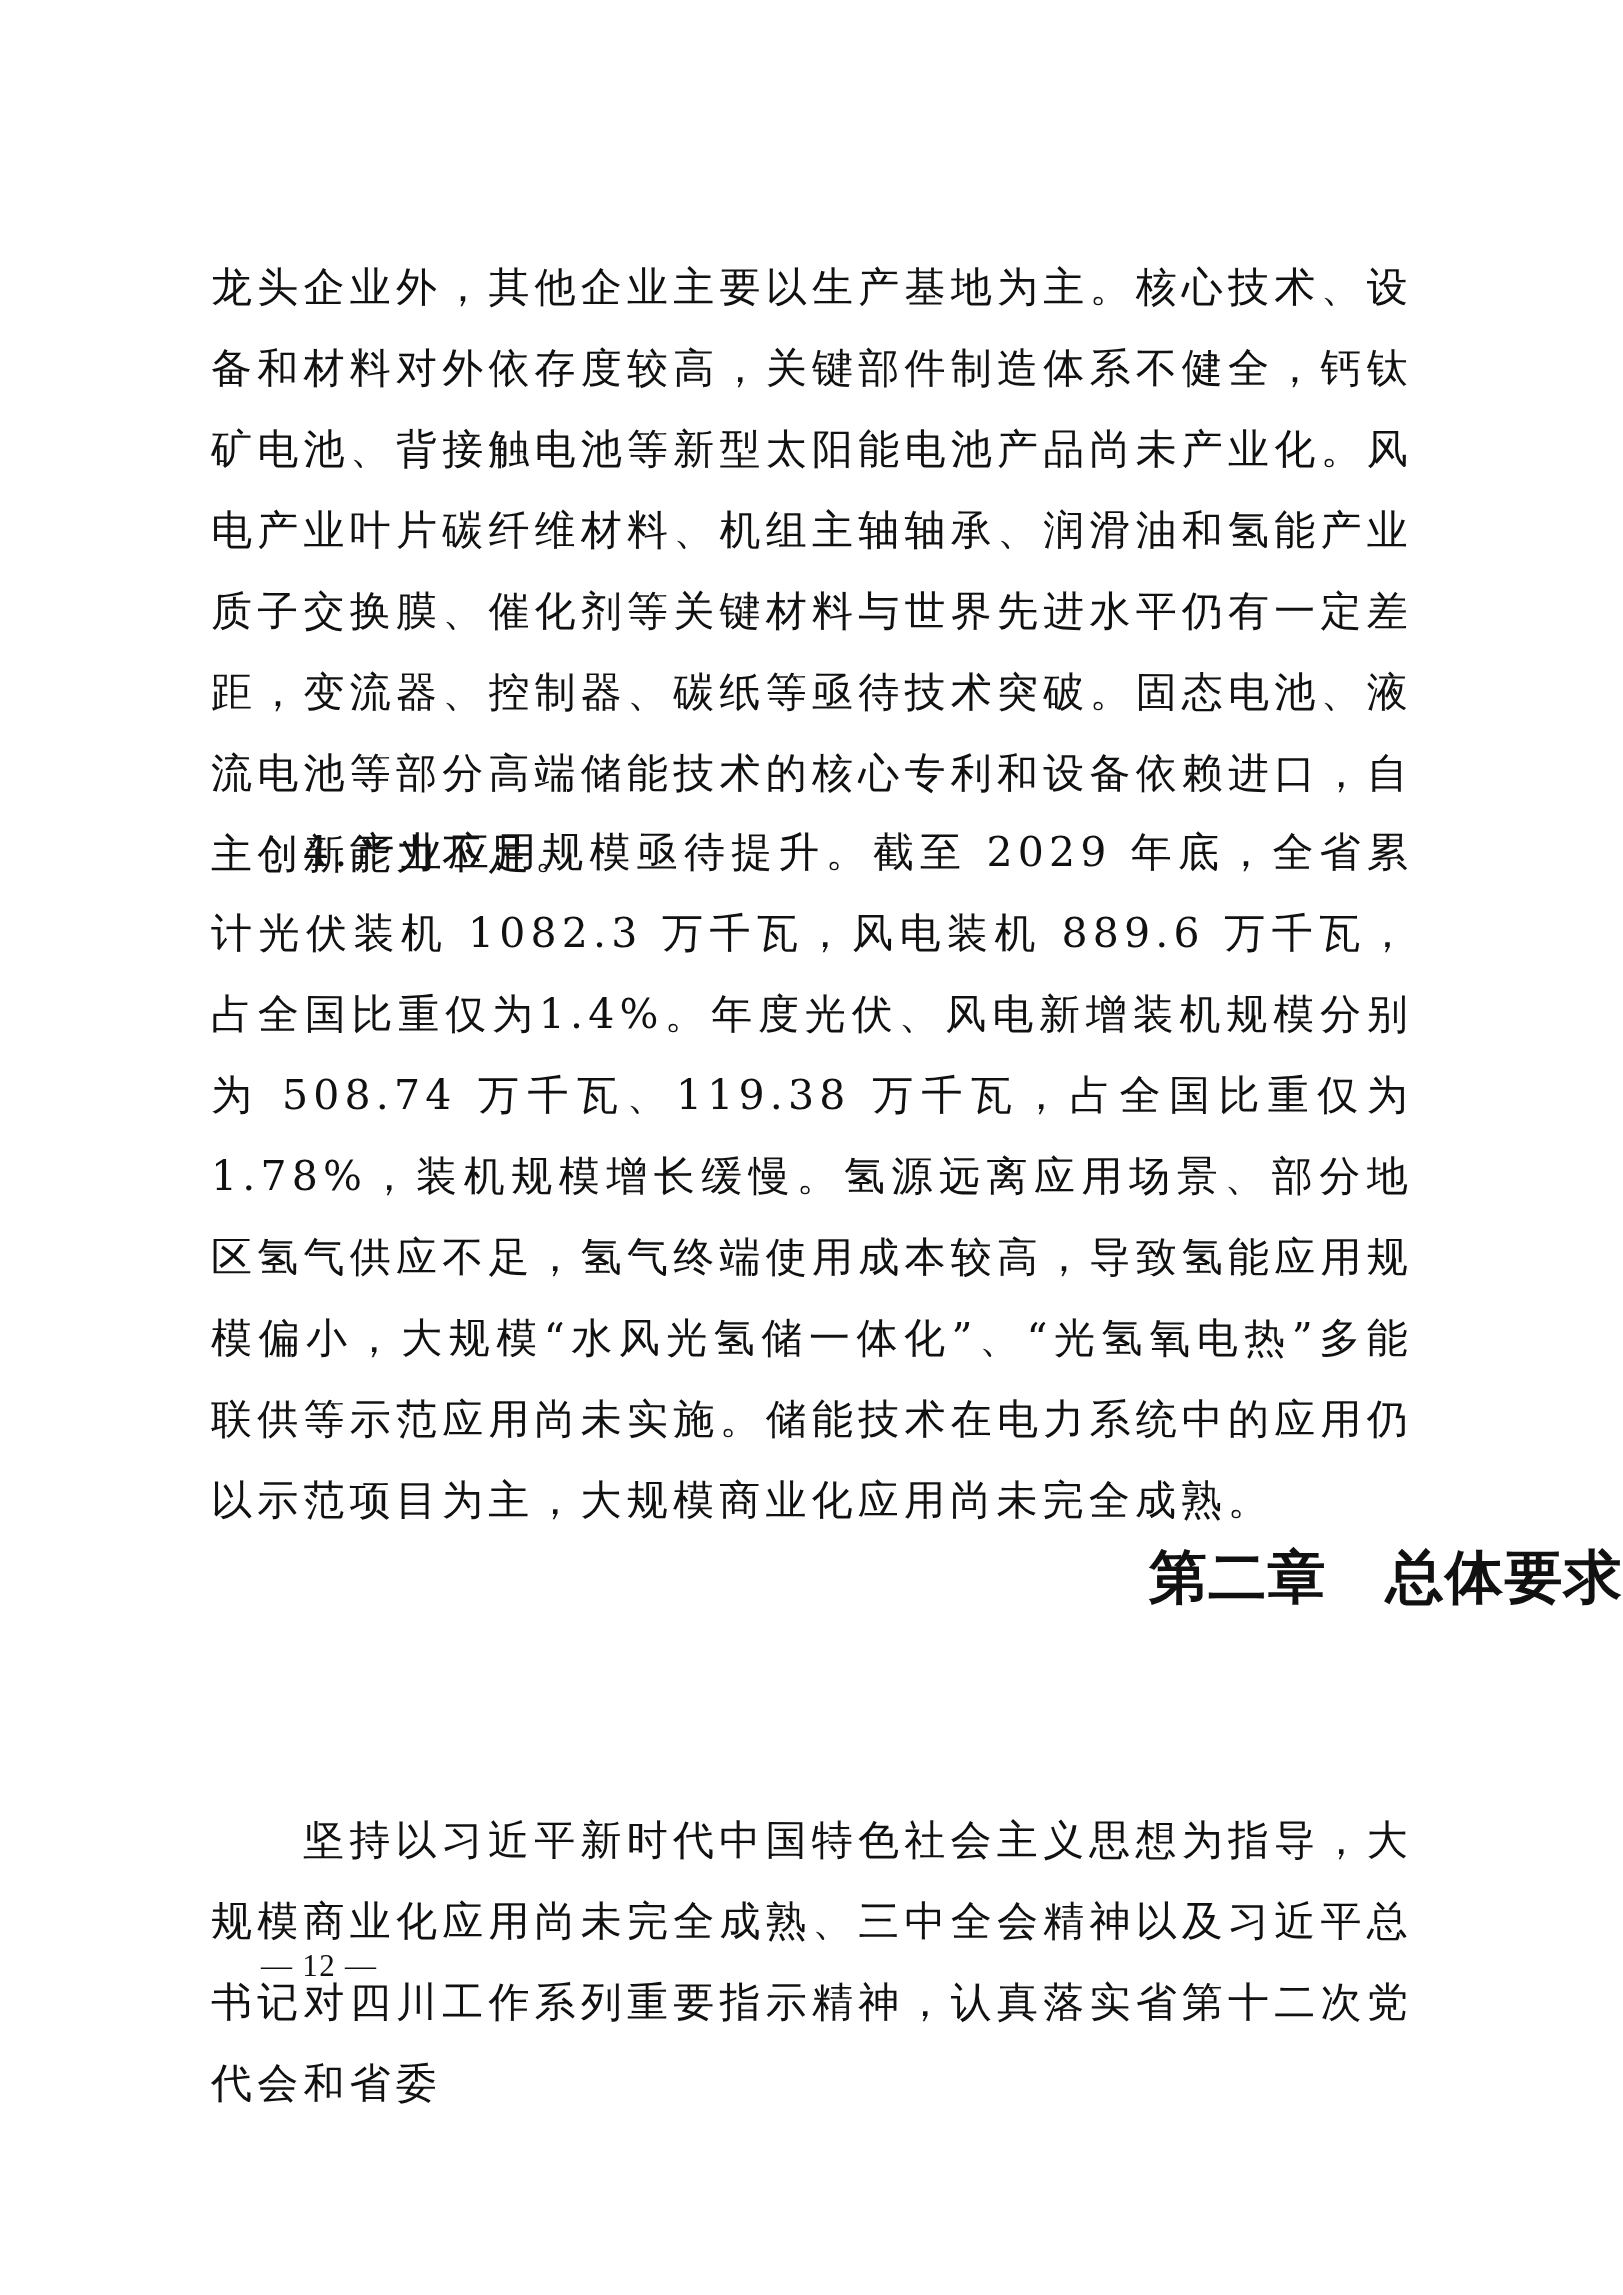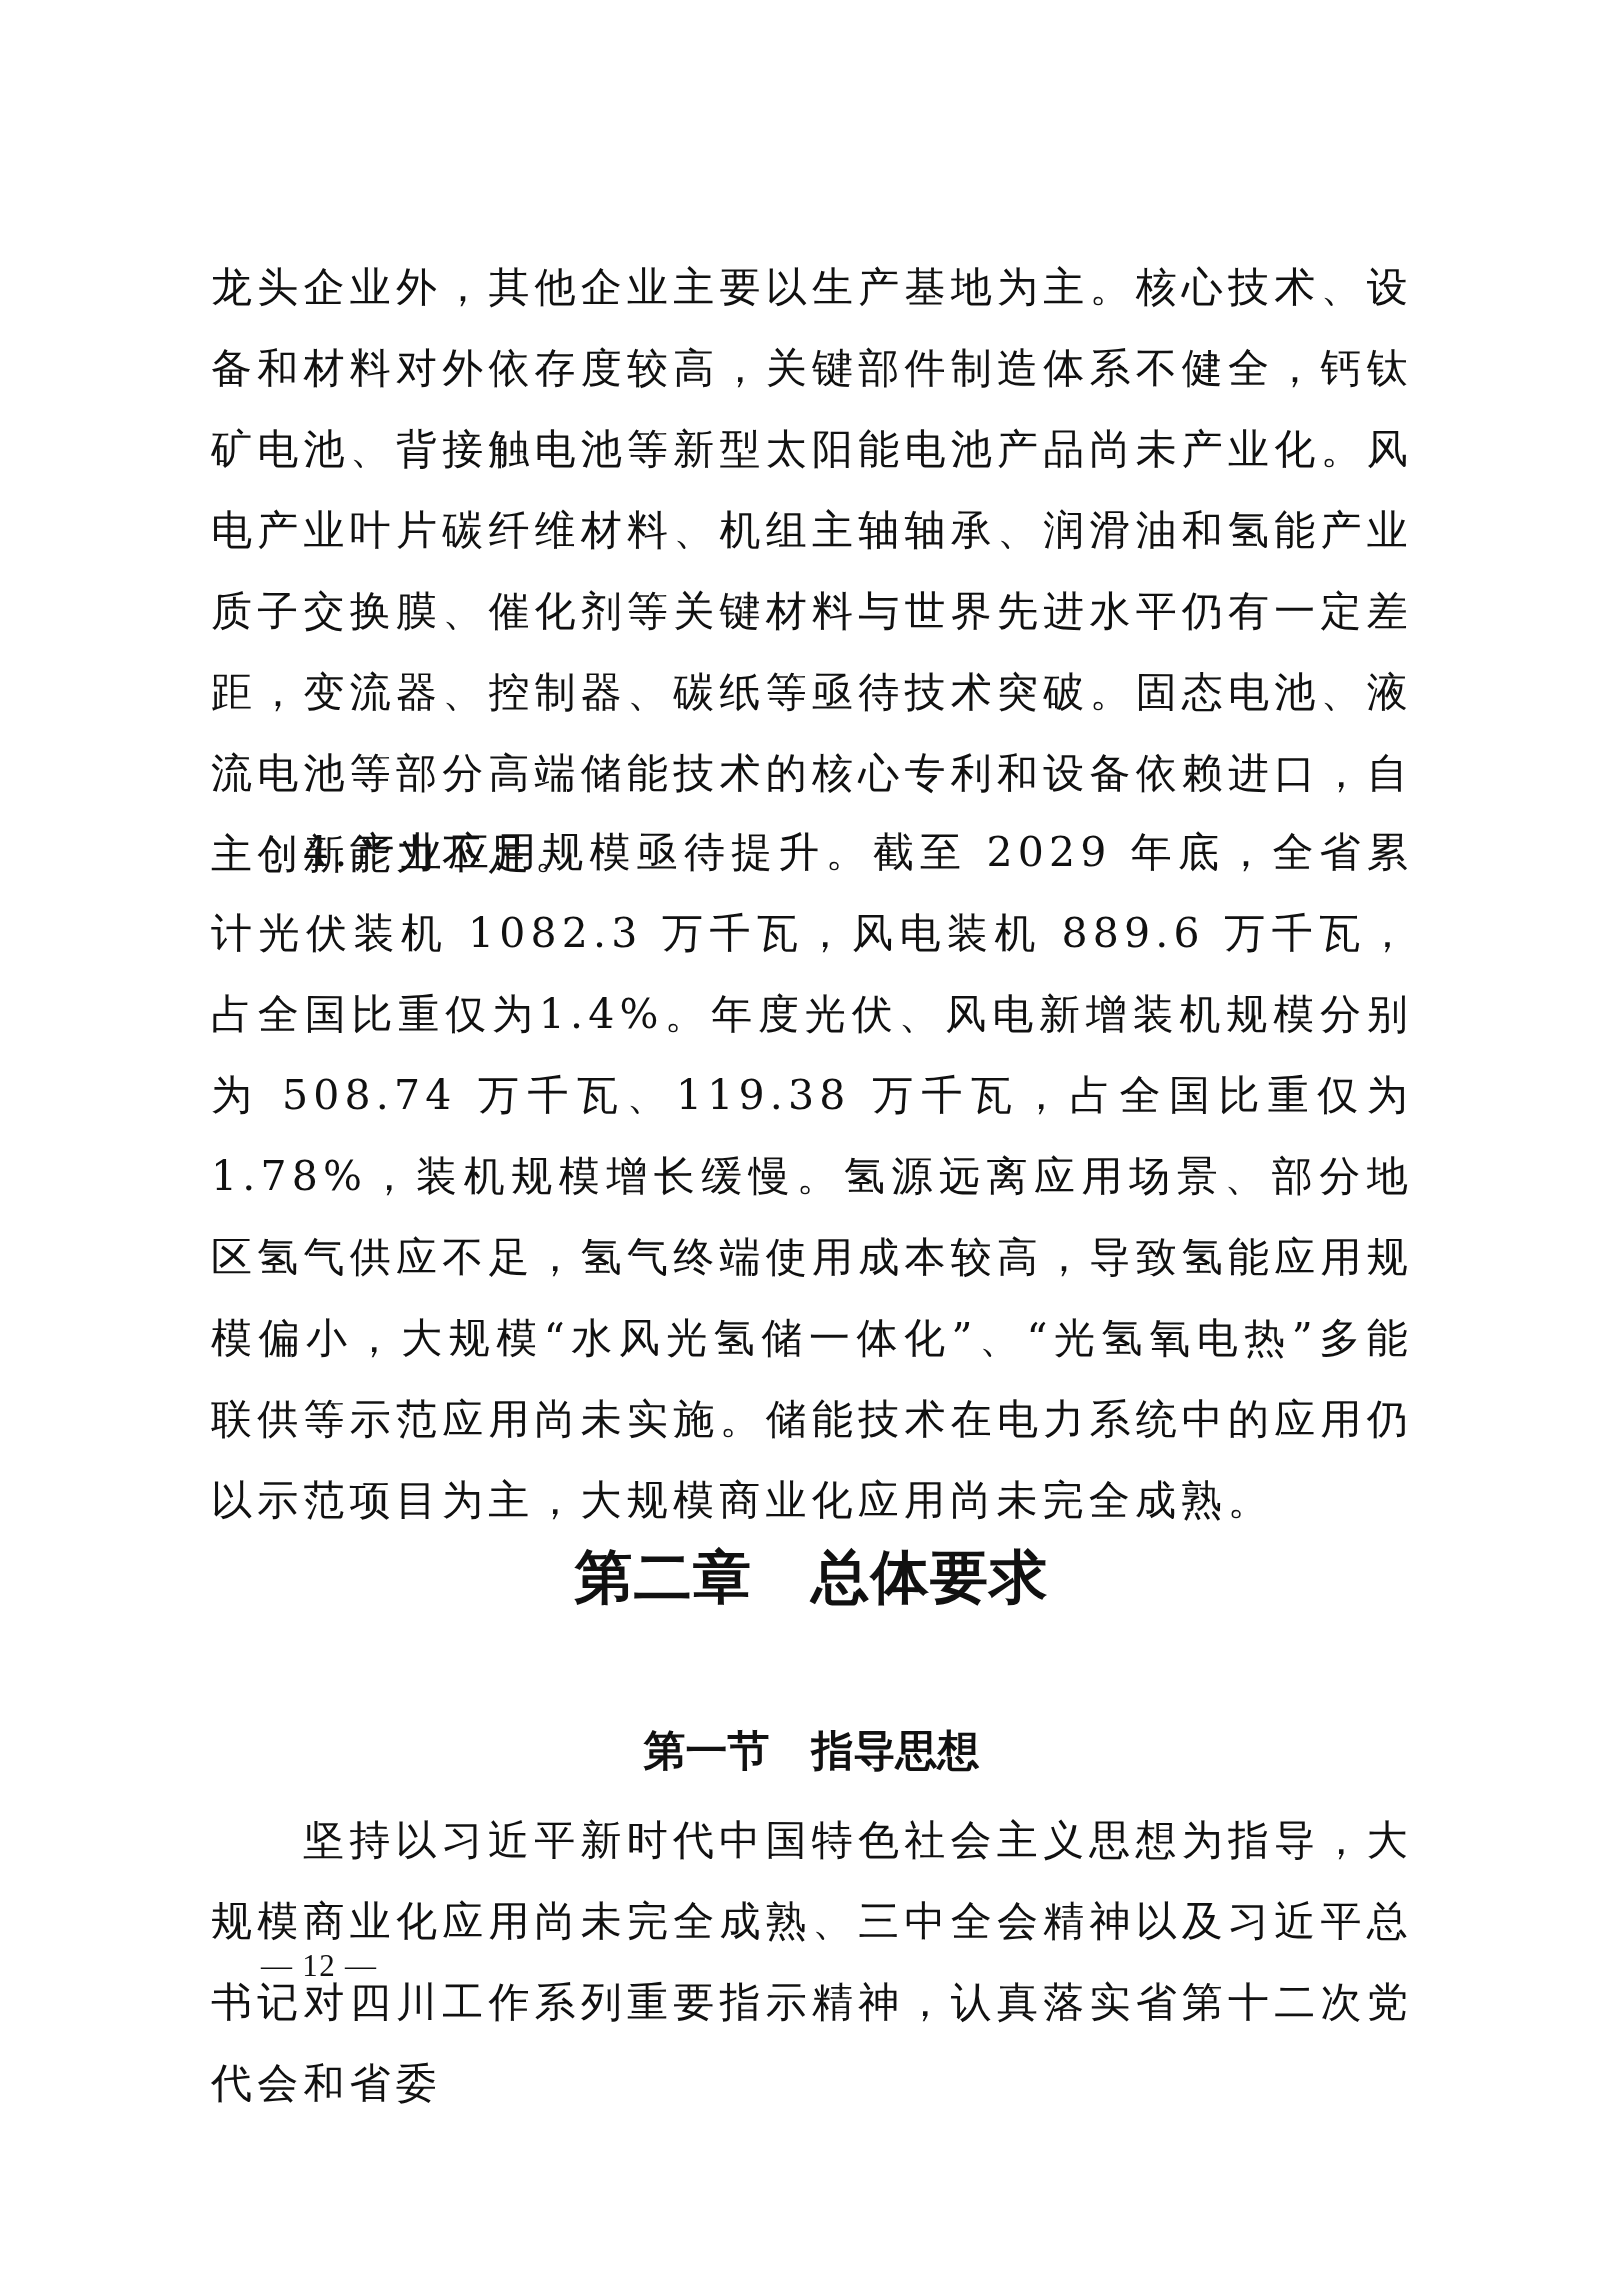--- a/index.html
+++ b/index.html
@@ -37,21 +37,21 @@
     font-family: "DejaVu Serif", "Liberation Serif", serif;
   }
   .indent { text-indent: 92px; }
   #para-1 { position: absolute; top: 247px; left: 0; width: 1202px; }
   #para-2 { position: absolute; top: 812px; left: 0; width: 1202px; }
   .chapter-title {
     position: absolute;
     top: 1539px;
     left: 0;
     width: 1623px;
-    text-align: center;
+    text-align: right;
     font-size: 58px;
     font-weight: bold;
     letter-spacing: 1.3px;
     font-family: "DejaVu Serif", "Liberation Serif", serif;
   }
   .chapter-title .gap { display: inline-block; width: 59px; }
   .section-title {
     position: absolute;
     top: 1723px;
     left: 0;
@@ -82,19 +82,16 @@
 
     <p class="para indent" id="para-2">4.产业应用规模亟待提升。截至 2029 年底，全省累计光伏装机 1082.3 万千瓦，风电装机 889.6 万千瓦，占全国比重仅为1.4%。年度光伏、风电新增装机规模分别为 508.74 万千瓦、119.38 万千瓦，占全国比重仅为 1.78%，装机规模增长缓慢。氢源远离应用场景、部分地区氢气供应不足，氢气终端使用成本较高，导致氢能应用规模偏小，大规模“水风光氢储一体化”、“光氢氧电热”多能联供等示范应用尚未实施。储能技术在电力系统中的应用仍以示范项目为主，大规模商业化应用尚未完全成熟。</p>
 
     <p class="para indent" id="para-3">坚持以习近平新时代中国特色社会主义思想为指导，大规模商业化应用尚未完全成熟、三中全会精神以及习近平总书记对四川工作系列重要指示精神，认真落实省第十二次党代会和省委</p>
   </div>
 
   <div class="chapter-title">
     <span>第二章</span><span class="gap"></span><span>总体要求</span>
   </div>
 
-  <div class="section-title">
-    <span>第一节</span><span class="gap"></span><span>指导思想</span>
-  </div>
 
   <div class="page-number">— 12 —</div>
 </div>
 
 
 </body></html>

